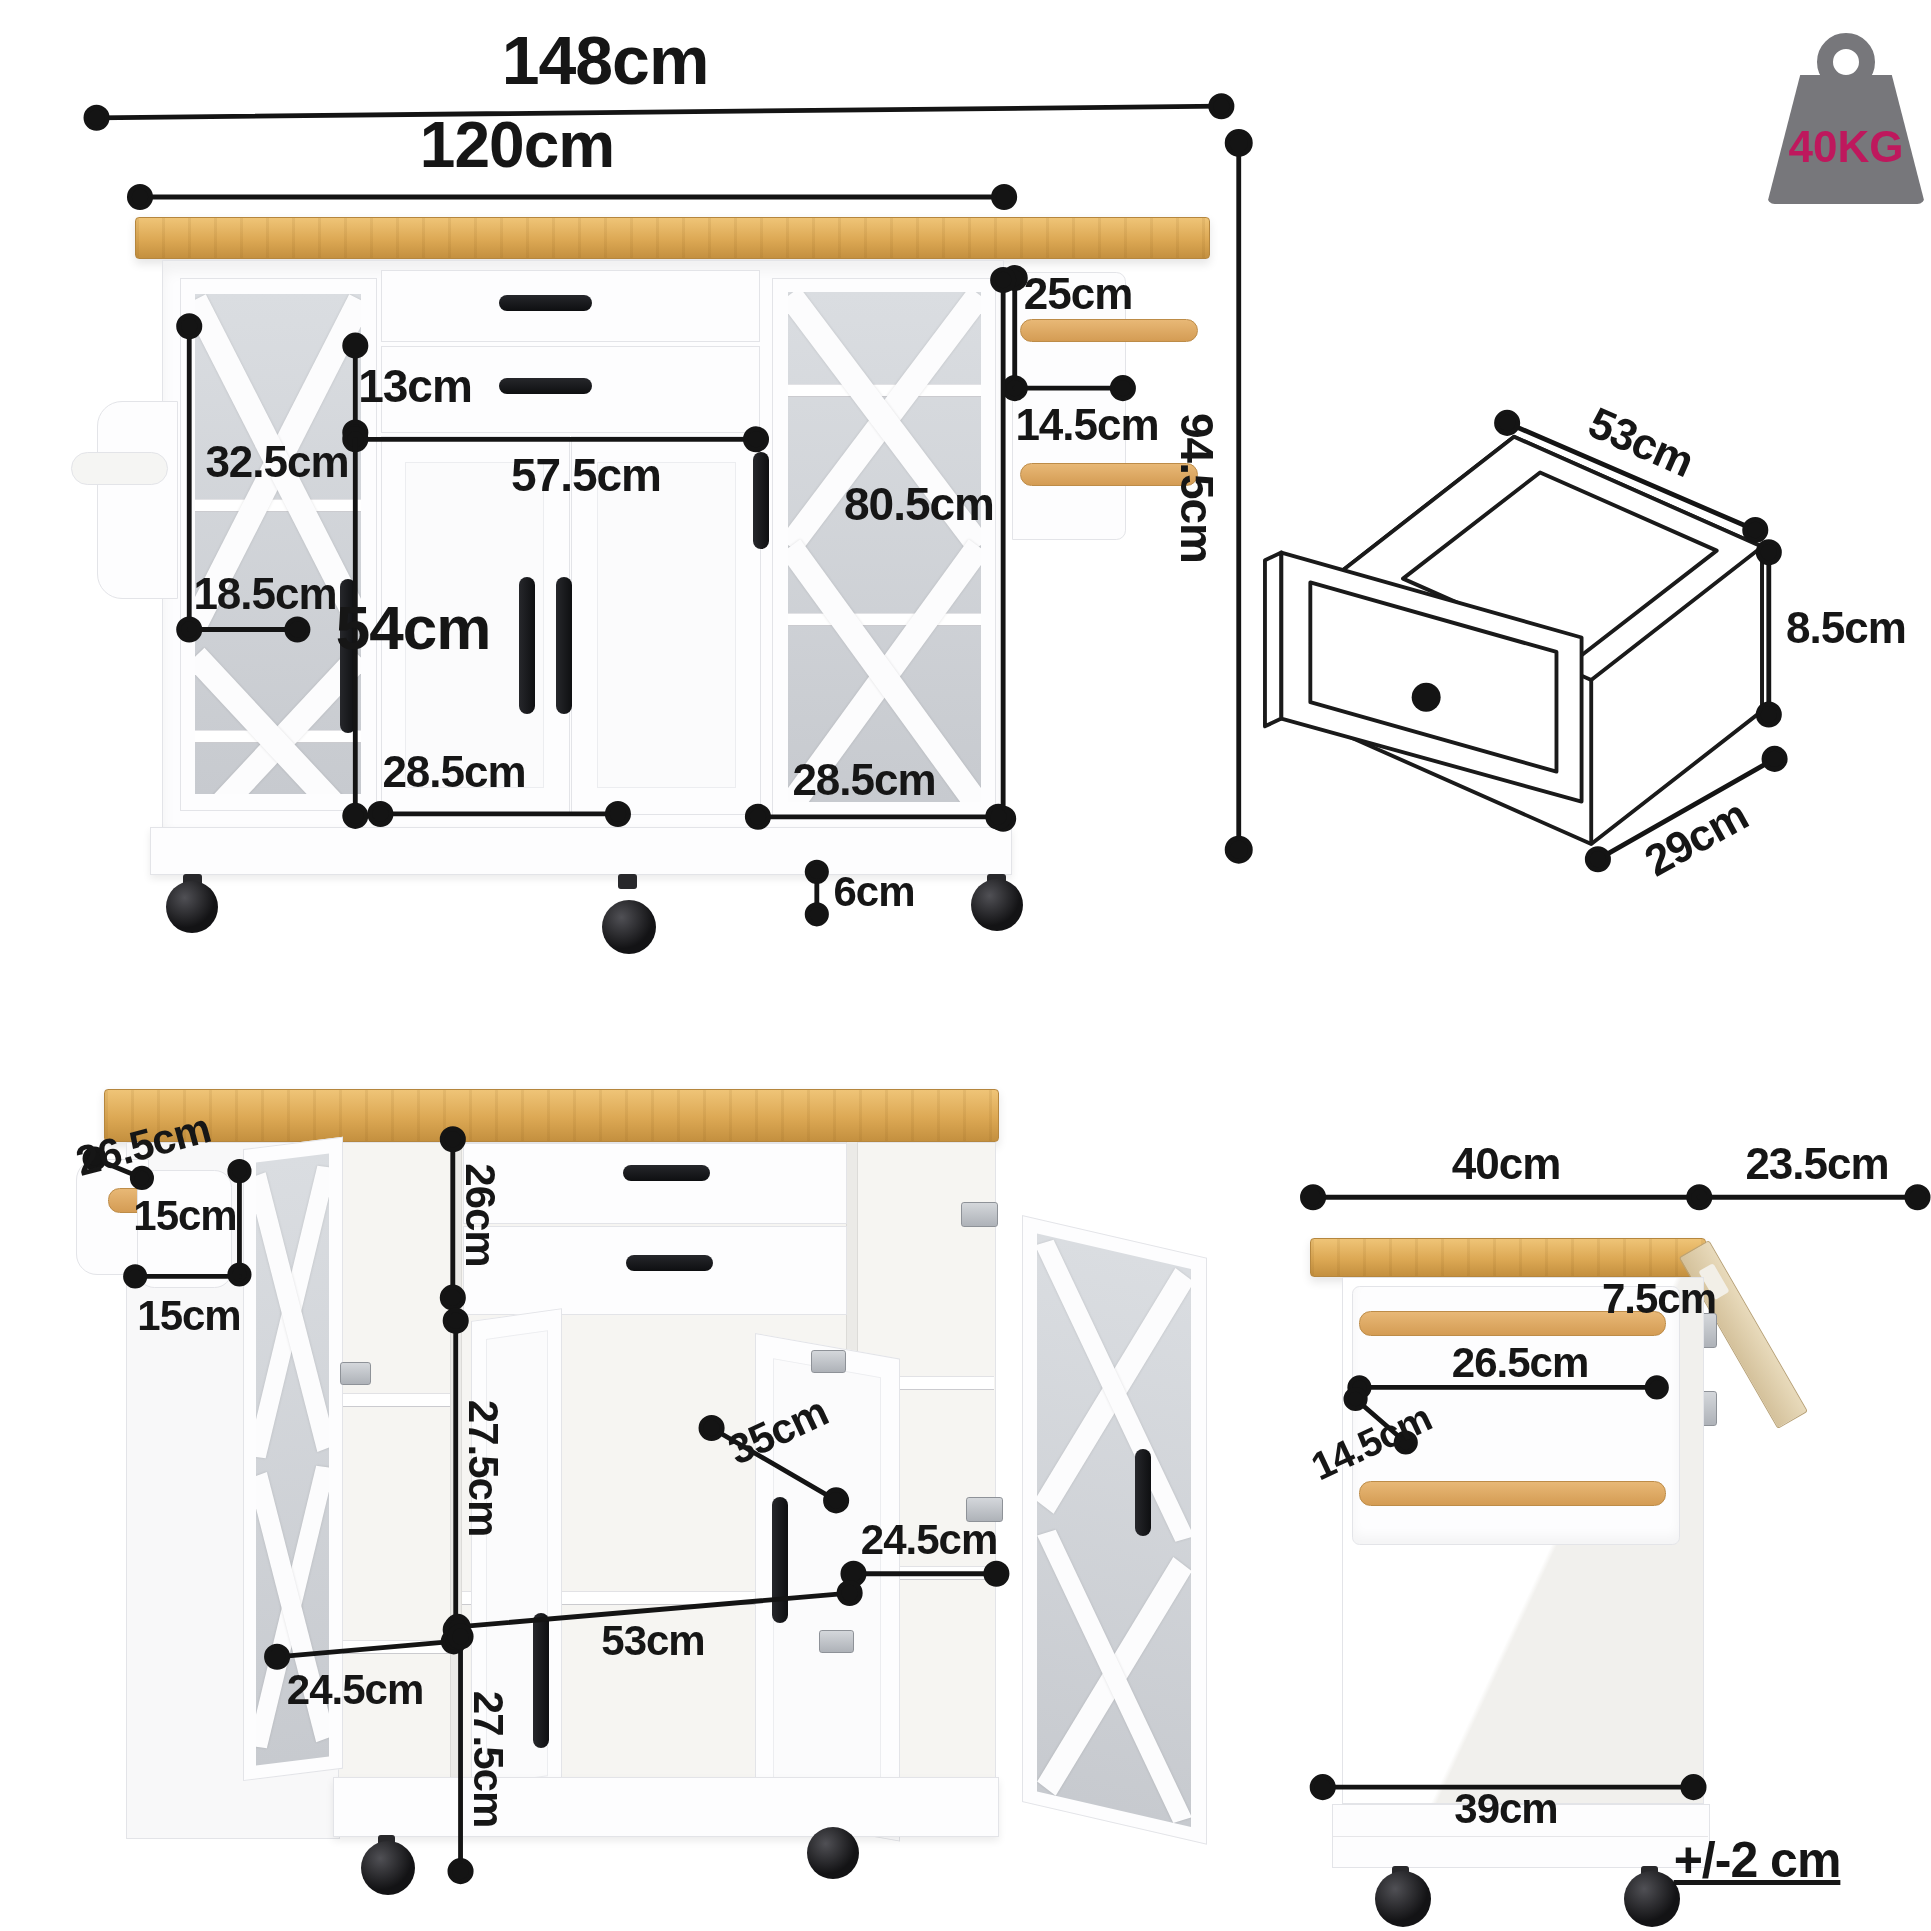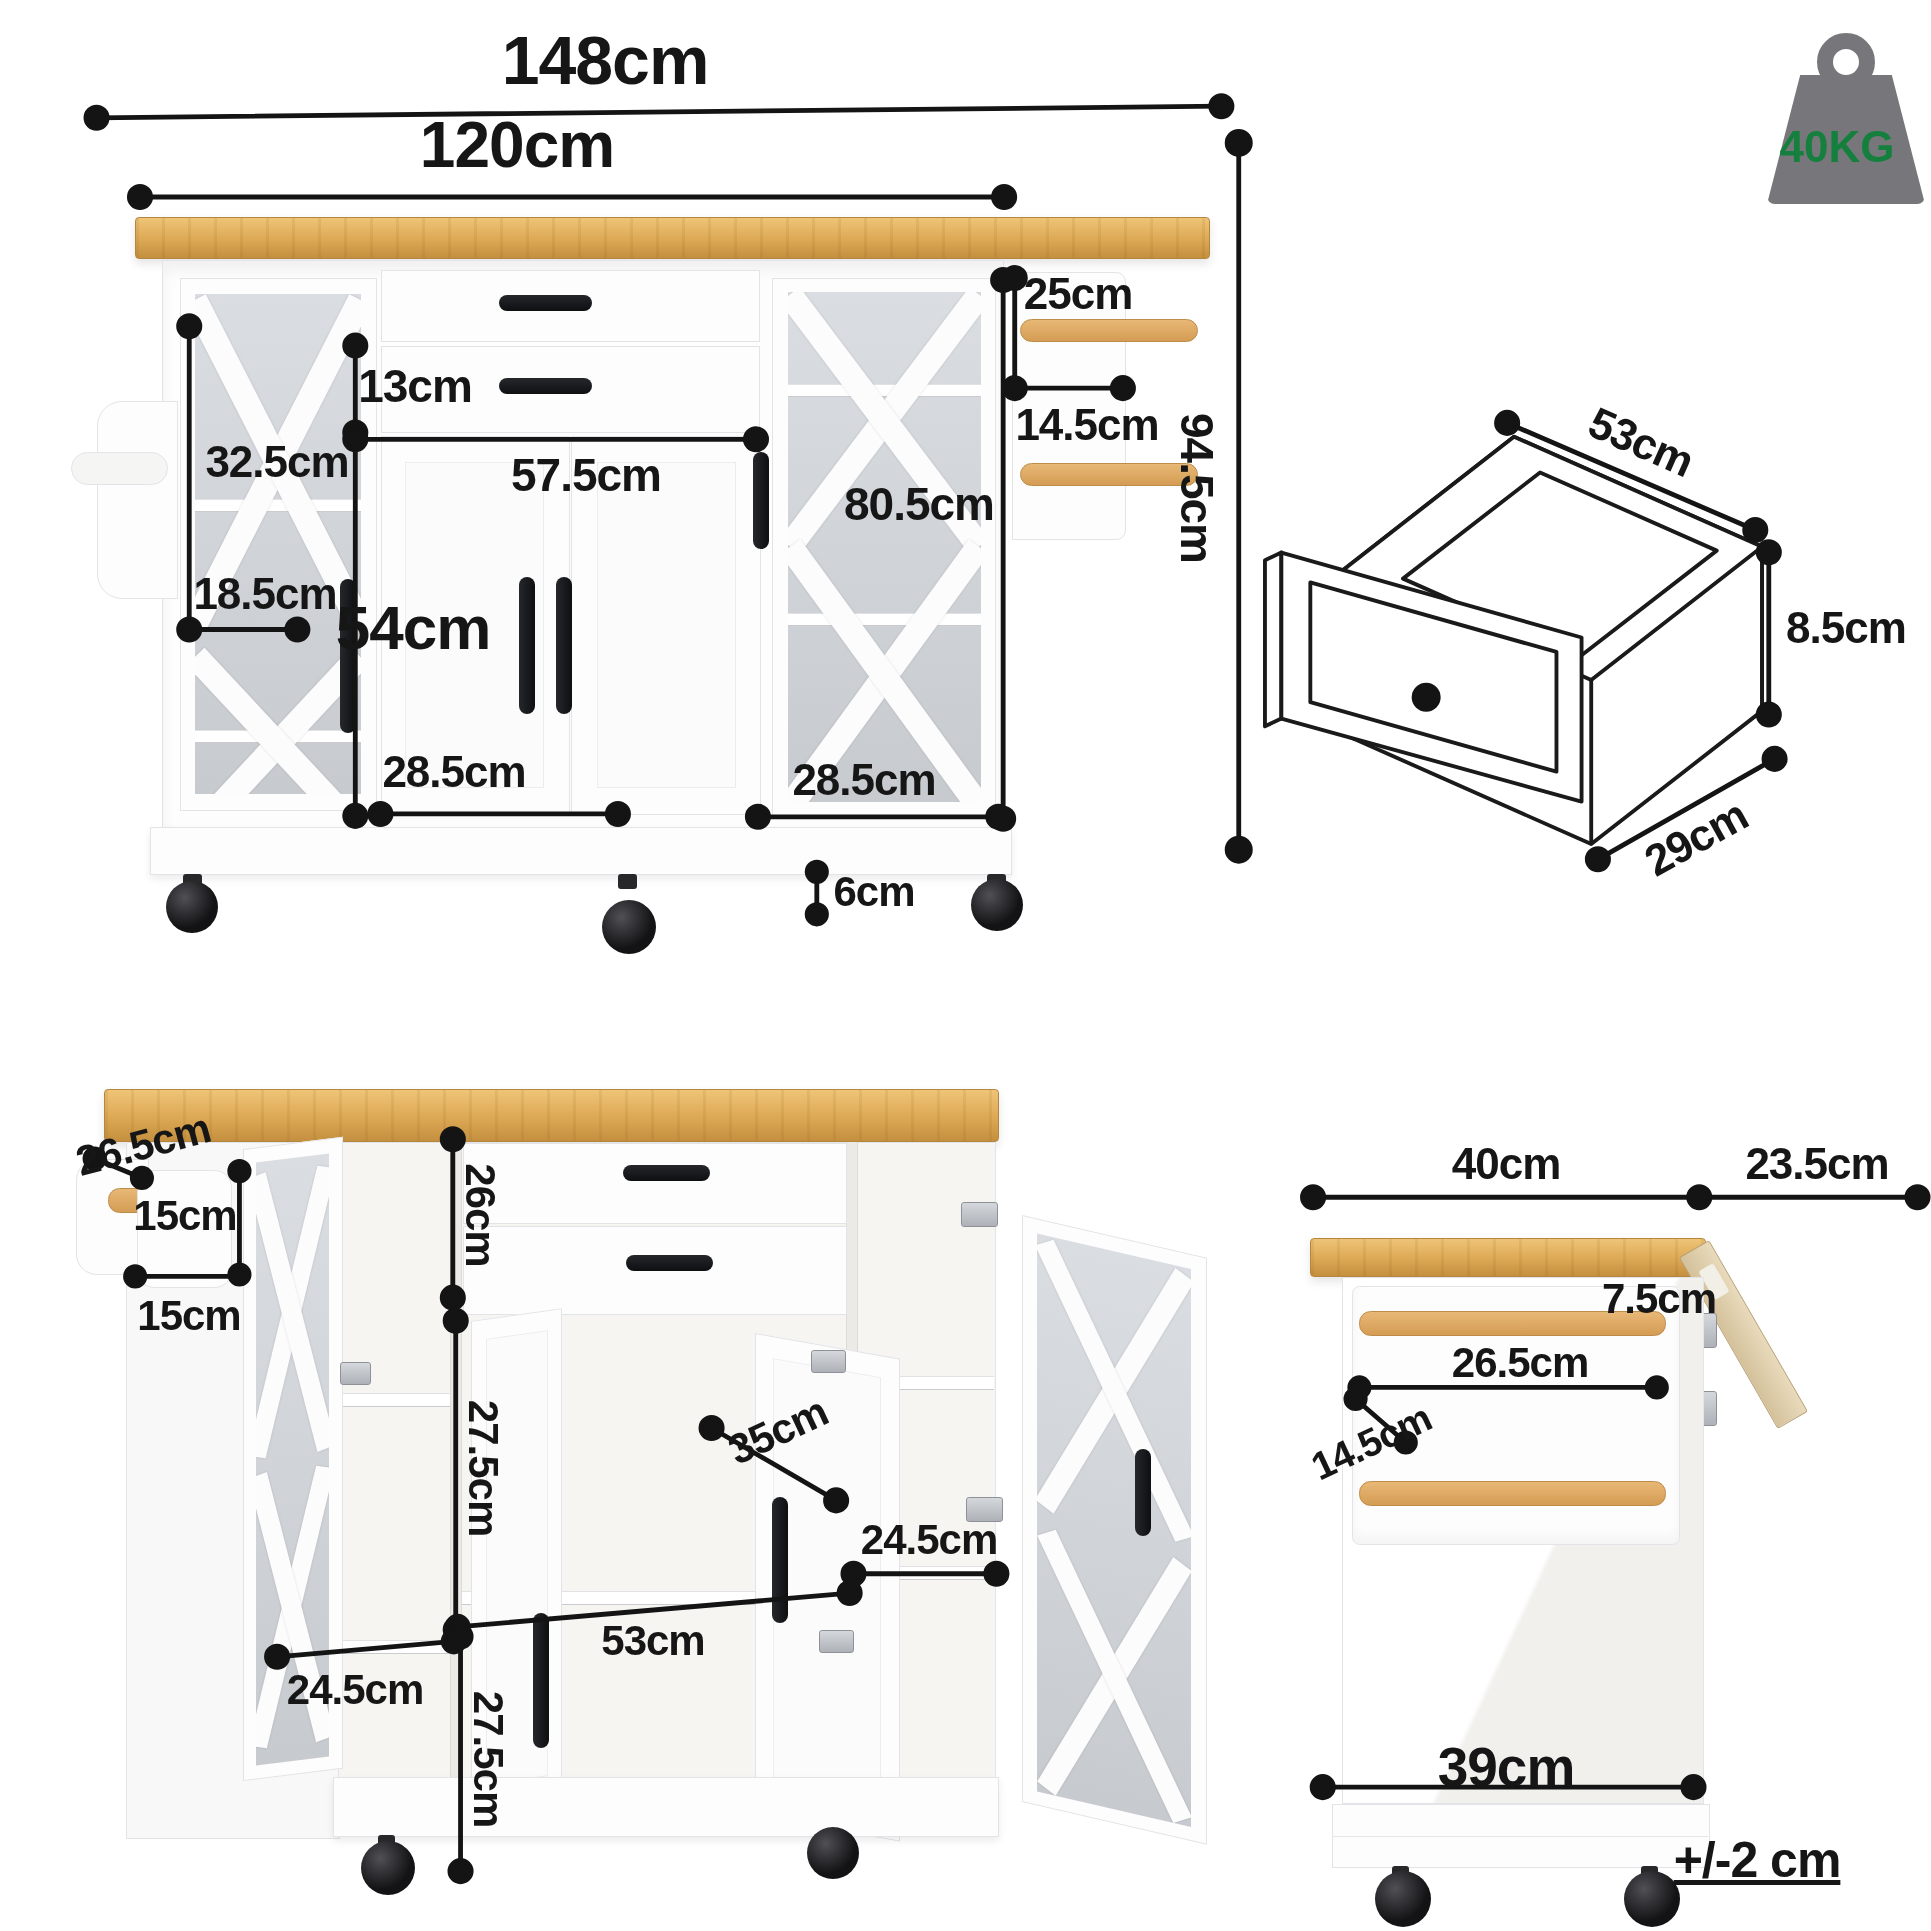--- a/index.html
+++ b/index.html
@@ -90,21 +90,21 @@
     <div class="panel" style="left:1012px;top:272px;width:114px;height:268px;border-radius:0 9.7px 9.7px 0;"></div>
     <div class="bar" style="left:1020px;top:319px;width:178px;height:23px;"></div>
     <div class="bar" style="left:1020px;top:463px;width:178px;height:23px;"></div>
   </div>
 
   <div class="abs" style="left:1767px;top:33px;width:158px;height:172px;">
     <div class="abs" style="left:0;top:0;width:158px;height:172px;">
       <div class="abs" style="left:50px;top:0;width:58px;height:58px;border:16.4px solid #77777B;border-radius:50%;"></div>
       <div class="abs" style="left:0;top:42px;width:158px;height:129px;background:#77777B;border-radius:7.7px;
                               clip-path:polygon(21% 0,79% 0,100% 100%,0 100%);"></div>
-      <span class="dim" style="left:70px;top:114px;font-size:44px;color:#15803d;letter-spacing:0;">40KG</span>
+      <span class="dim" style="left:79px;top:114px;font-size:44px;color:#be185d;letter-spacing:0;">40KG</span>
     </div>
   </div>
 
   <div class="abs" style="left:1236px;top:367px;width:695px;height:541px;">
     <svg class="overlay" width="695" height="541" viewBox="1280 380 720 560">
       <g stroke="#1A1A1A" stroke-width="4" fill="#FFFFFF" stroke-linejoin="round">
         <polygon points="1568,452 1825,566 1825,736 1648,874 1391,760 1391,590"></polygon>
         <polygon points="1568,452 1825,566 1648,704 1391,590" fill="#FFFFFF"></polygon>
         <polygon points="1595,489 1778,570 1636,680 1453,599" fill="#FFFFFF"></polygon>
         <line x1="1391" y1="590" x2="1391" y2="760"></line>
@@ -336,18 +336,18 @@
   <span class="dim" style="left:929px;top:1540px;font-size:42px;">24.5cm</span>
   <span class="dim" style="left:653px;top:1641px;font-size:42px;">53cm</span>
   <span class="dim" style="left:355px;top:1690px;font-size:42px;">24.5cm</span>
   <span class="dim" style="left:488px;top:1759px;font-size:42px;transform:translate(-50%,-50%) rotate(90deg);">27.5cm</span>
 
   <span class="dim" style="left:1506px;top:1164px;font-size:44px;">40cm</span>
   <span class="dim" style="left:1817px;top:1164px;font-size:44px;">23.5cm</span>
   <span class="dim" style="left:1659px;top:1299px;font-size:42px;">7.5cm</span>
   <span class="dim" style="left:1520px;top:1363px;font-size:42px;">26.5cm</span>
   <span class="dim" style="left:1371px;top:1442px;font-size:39px;transform:translate(-50%,-50%) rotate(-25deg);">14.5cm</span>
-  <span class="dim" style="left:1506px;top:1767px;font-size:55px;">39cm</span>
+  <span class="dim" style="left:1506px;top:1809px;font-size:42px;">39cm</span>
 
   <span class="dim" style="left:1757px;top:1860px;font-size:50px;text-decoration:underline;">+/-2 cm</span>
 
 </div>
 
 
 </body></html>

